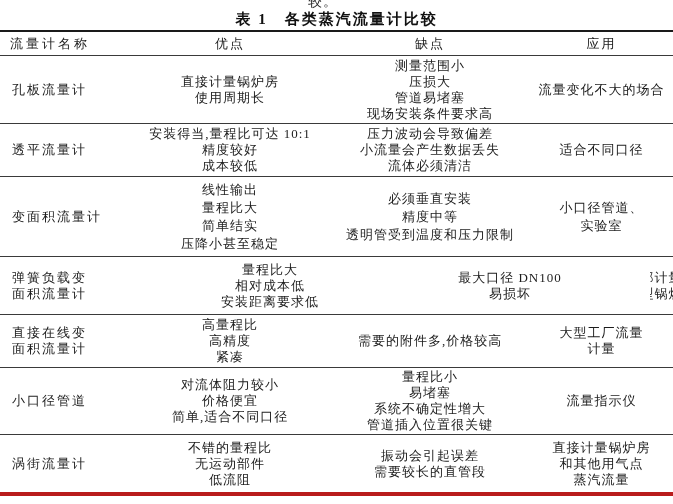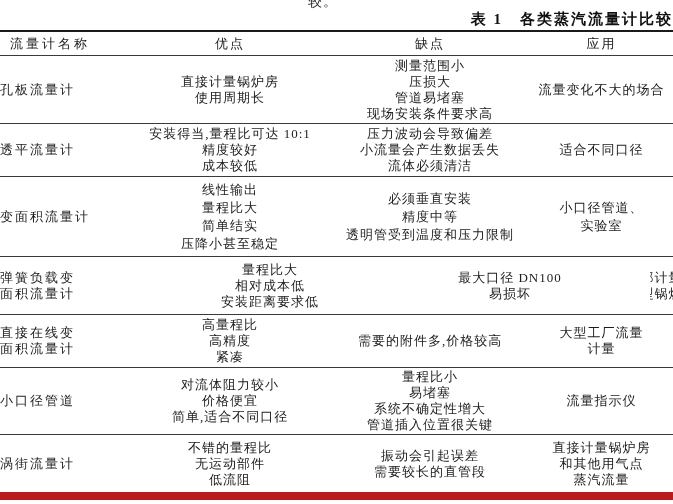--- a/index.html
+++ b/index.html
@@ -7,47 +7,47 @@
     width:673px;height:504px;overflow:hidden;position:relative;
     background:#ffffff;color:#1c1c1c;
     font-family:"Liberation Serif","DejaVu Serif",serif;
     font-size:13px;
   }
   
   .top-clip{position:absolute;top:0;left:308px;height:9px;overflow:hidden;}
   .top-clip span{display:block;margin-top:-7px;font-size:14px;letter-spacing:1px;color:#2a2a2a;}
   
   .tbl-title{
-    position:absolute;top:10px;left:0;width:673px;text-align:right;
+    position:absolute;top:10px;left:0;width:673px;text-align:center;
     font-weight:bold;font-size:15px;letter-spacing:2px;color:#111;
   }
   
   .tbl{
     position:absolute;top:30px;left:0;width:673px;box-sizing:border-box;
-    border-top:2px solid #1a1a1a;border-bottom:8px solid #b91c1c;
+    border-top:2px solid #1a1a1a;border-bottom:4px solid #b91c1c;
   }
   .row{
     display:grid;grid-template-columns:130px 200px 200px 1fr;
     border-bottom:1px solid #3a3a3a;box-sizing:border-box;
     line-height:16px;
   }
   .row:last-child{border-bottom:none;}
   .hdr{height:24px;font-size:13px;}
   .r1{height:68px;}
   .r2{height:53px;}
   .r3{height:80px;line-height:18px;}
   .r4{height:58px;gap:40px;}
   .r5{height:53px;}
   .r6{height:67px;}
   .r7{height:57px;}
   .cell{
     display:flex;flex-direction:column;justify-content:center;align-items:center;
     text-align:center;letter-spacing:1px;overflow:hidden;
   }
-  .cell.name{align-items:flex-start;text-align:left;letter-spacing:2px;}
+  .cell.name{align-items:flex-start;text-align:left;padding-left:12px;letter-spacing:2px;}
   .hdr .cell{letter-spacing:2px;}
   .hdr .cell.name{padding-left:10px;letter-spacing:3px;}
   .ln{white-space:nowrap;}
 </style>
 </head>
 <body>
 
 <div class="top-clip">
   <span>较。</span>
 </div>

